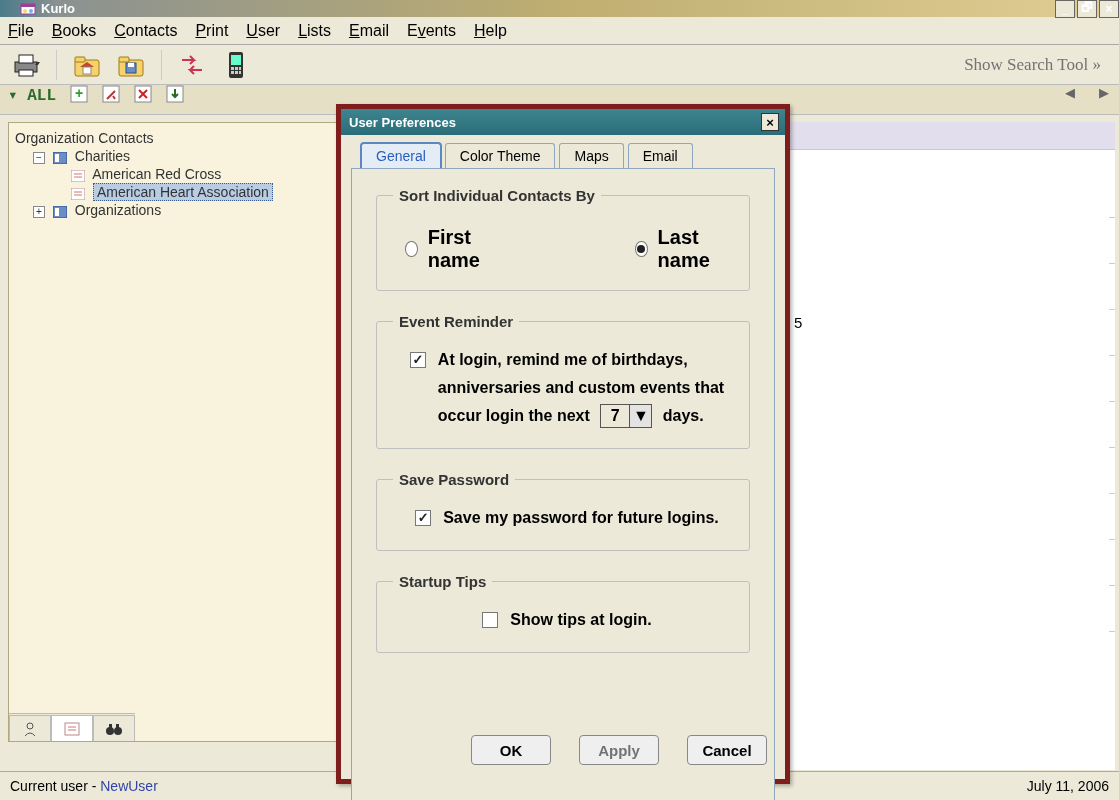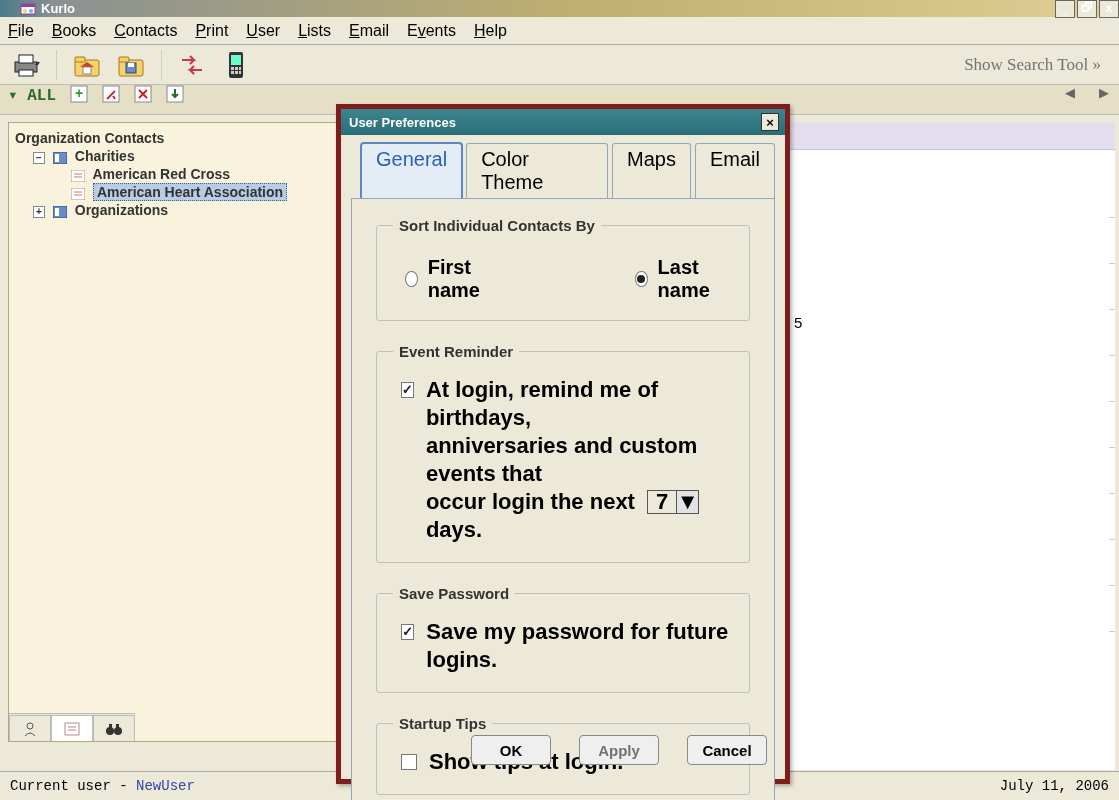--- a/index.html
+++ b/index.html
@@ -78,21 +78,20 @@
   }
   .allbar .allbtn { color:#2a6b2a; font-family:"Courier New", monospace; font-weight:bold; font-size:16px;}
   .allbar .sq { width:18px; height:18px; }
   .allbar .arr { color:#666;}
 
   
   .workspace {
     position:absolute; top:122px; left:8px; bottom:58px; width:339px;
     background:#f9f3de;
     border:1px solid #b0a880;
-    font-weight:bold;
   }
   .tree { padding:6px 6px; font-size:14px; color:#333;}
   .tree .node { padding:1px 0; white-space:nowrap;}
   .tree .ch { padding-left:18px;}
   .tree .ch2 { padding-left:56px;}
   .tree .expander {
     display:inline-block; width:12px; height:12px; border:1px solid #888;
     text-align:center; line-height:10px; font-size:10px; margin-right:4px;
     background:#fff;
   }
@@ -121,21 +120,20 @@
   }
   .rightpanel .ticks .tk { height:46px; border-bottom:1px solid #ccc;}
 
   
   .statusbar {
     position:absolute; left:0; right:0; bottom:0; height:29px;
     background:#ece9d8; border-top:1px solid #aaa;
     display:flex; align-items:center; justify-content:space-between;
     padding:0 10px;
     font-size:14px;
-    font-family:Liberation Mono, monospace;
   }
   .statusbar .uname { color:#3344aa;}
 
   
   .dialog {
     position:absolute; left:336px; top:56px; width:454px; height:680px;
     background:#ece9d8; border:5px solid #7f1d1d;
     box-shadow:2px 2px 4px rgba(0,0,0,.3);
     z-index:50;
     margin-top:48px;
@@ -147,21 +145,21 @@
   }
   .dialog .dlgtitle .closebtn {
     margin-left:auto; width:18px; height:18px; background:#ece9d8;
     border:1px solid #333; display:flex; align-items:center; justify-content:center;
     color:#000; font-weight:bold;
   }
 
   .tabs { display:flex; gap:4px; padding:8px 10px 0 20px;}
   .tab {
     border:1px solid #8fa7bf; border-bottom:none; padding:4px 14px;
-    background:#ece9d8; font-size:20px; border-radius:3px 3px 0 0;
+    background:#ece9d8; font-size:14px; border-radius:3px 3px 0 0;
   }
   .tab.active { background:#e4ecf5; color:#2a5fbf; border-color:#5b87c5;
     box-shadow: inset 0 -3px 0 #e4ecf5, 0 0 0 1px #5b87c5;
   }
   .tabpanel {
     margin:0 10px 10px 10px; padding:18px 22px 11px 22px; height:636px;
     border:1px solid #8fa7bf; background:#ece9d8; position:relative;
   }
 
   fieldset.fs {
@@ -170,21 +168,21 @@
   }
   fieldset.fs legend { color:#333; font-weight:bold; font-size:15px; padding:0 6px;}
   .radiorow { display:flex; align-items:center; gap:130px; margin-top:6px; margin-left:12px;}
   .radioopt { display:flex; align-items:center; gap:10px; font-size:20px; font-weight:bold;}
   .radio {
     width:16px; height:16px; border:1px solid #777; border-radius:50%; background:#fff;
     display:flex;align-items:center;justify-content:center;
   }
   .radio.checked::after { content:""; width:8px; height:8px; background:#222; border-radius:50%; }
 
-  .chkrow { display:flex; align-items:flex-start; gap:12px; font-size:22px; font-weight:bold; line-height:28px; margin-left:8px;}
+  .chkrow { display:flex; align-items:flex-start; gap:12px; font-size:16px; font-weight:bold; line-height:28px; margin-left:8px;justify-content:center;}
   .chk {
     width:16px; height:16px; border:1px solid #777; background:#fff; margin-top:6px;
     display:flex; align-items:center; justify-content:center; font-size:13px; color:#222;
   }
   .chk.checked::after { content:"✓"; font-weight:bold; }
   .daysdd {
     display:inline-flex; align-items:center; border:1px solid #555; height:24px;
     margin:0 6px;
   }
   .daysdd .val { width:28px; text-align:center; }

